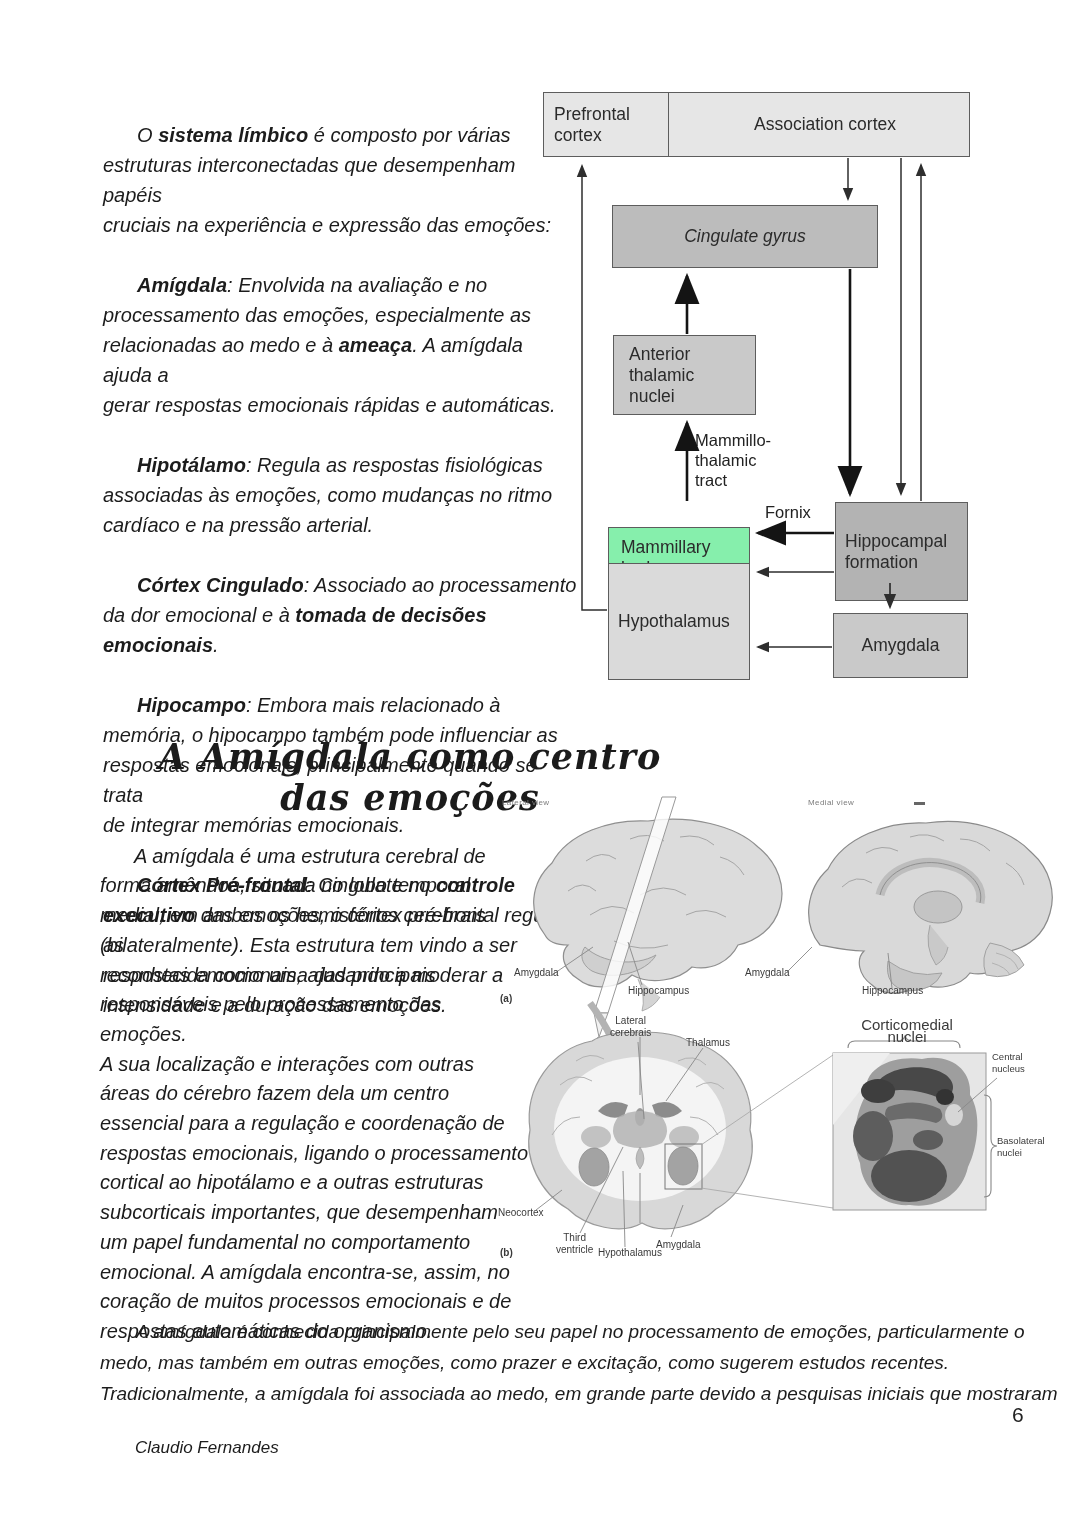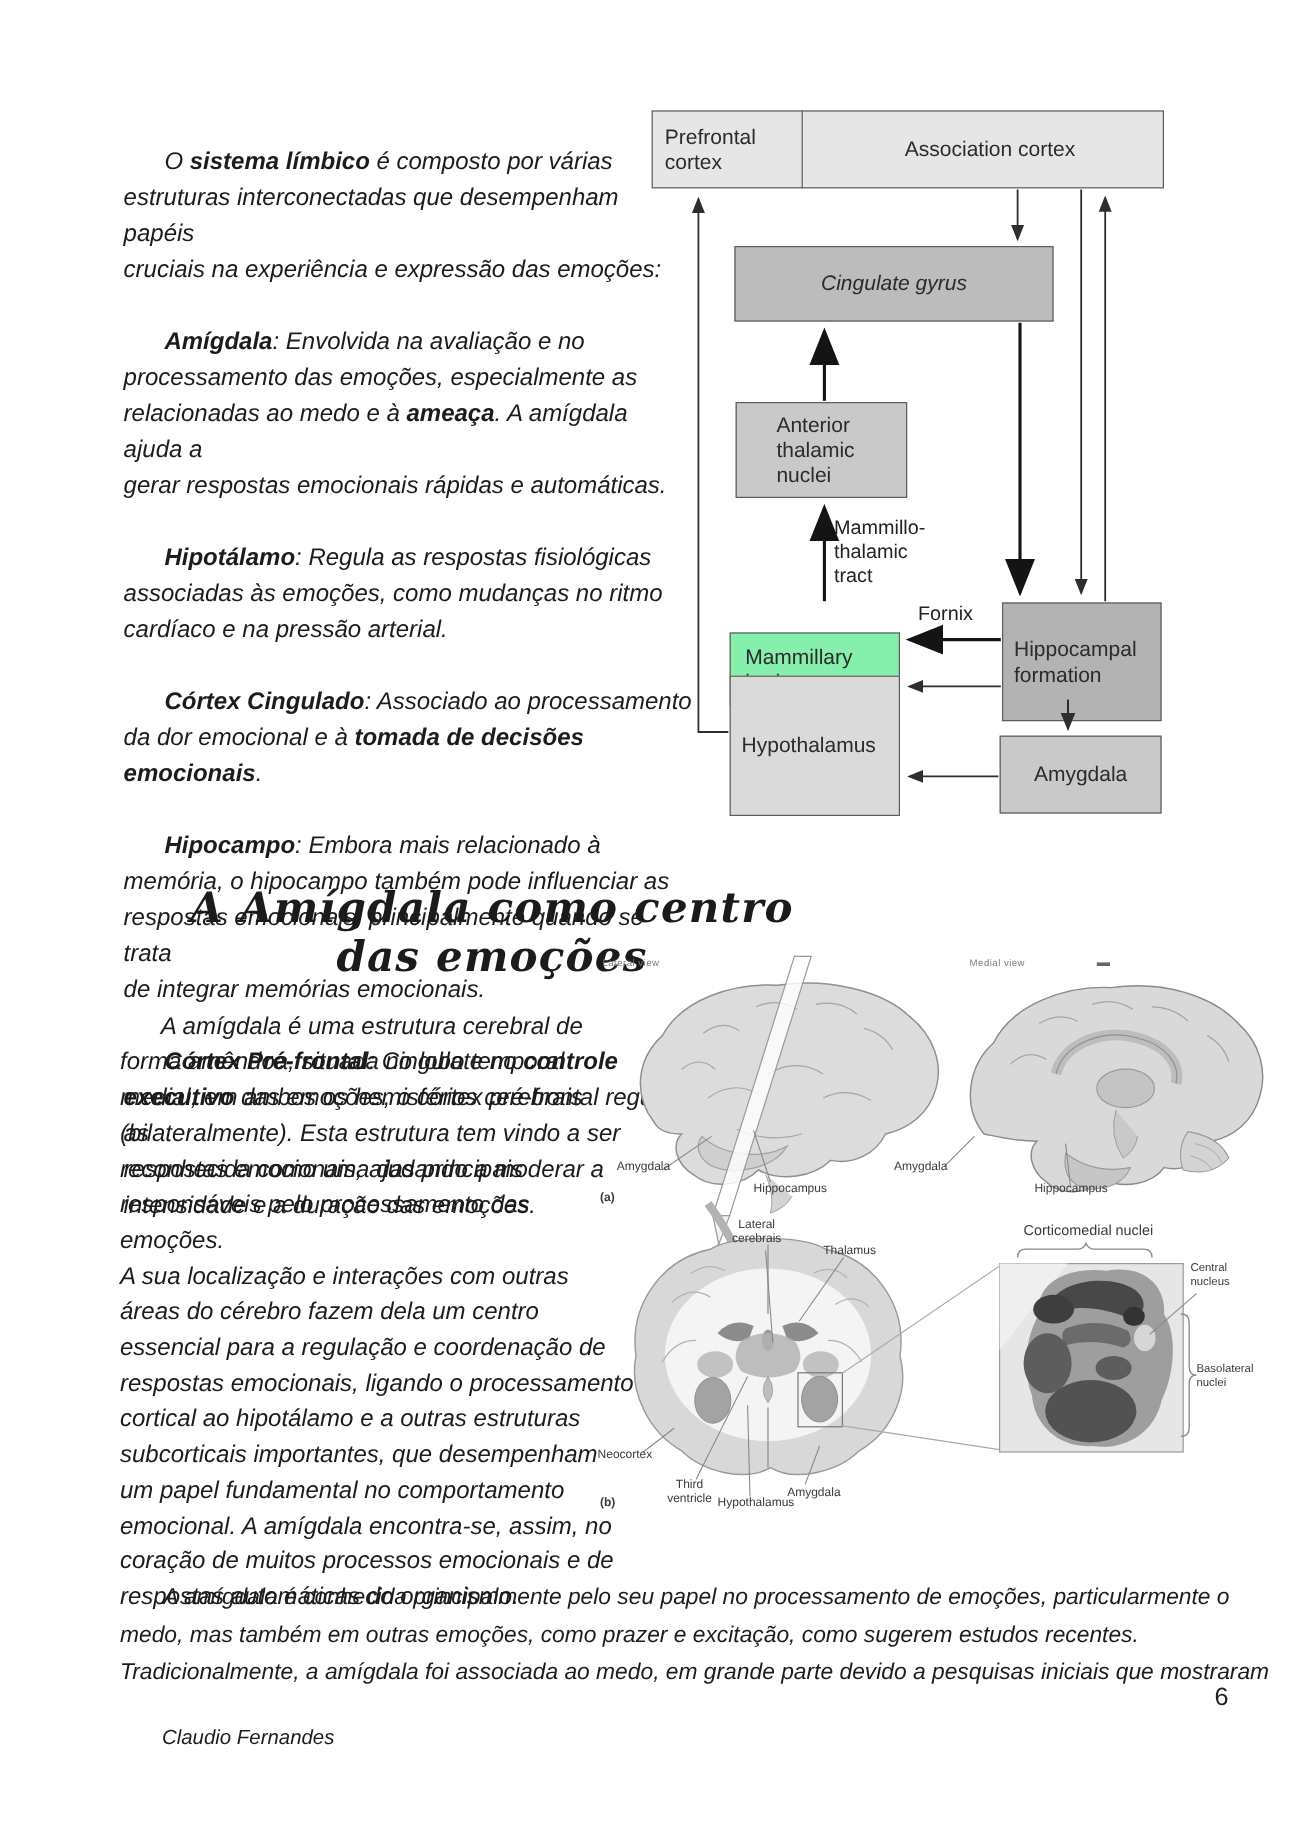--- a/index.html
+++ b/index.html
@@ -24,21 +24,21 @@
   
   #flowchart{left:543px;top:88px;width:427px;height:596px;font-family:"Liberation Sans",sans-serif;color:#2b2b2b;}
   .fbox{position:absolute;box-sizing:border-box;border:1.5px solid #5d5d5d;
         display:flex;align-items:center;font-size:17.5px;line-height:21px;white-space:pre-line;}
   .fc{justify-content:center;text-align:left;}
   #fb-topbar{left:0;top:4px;width:427px;height:65px;background:#e6e6e6;}
   #fb-prefrontal{left:0;top:4px;width:126px;height:65px;background:transparent;border:none;
         border-right:1.2px solid #5d5d5d;padding-left:11px;}
   #fb-association{left:137px;top:4px;width:290px;height:65px;border:none;background:transparent;}
   #fb-cingulate{left:69px;top:117px;width:266px;height:63px;background:#bcbcbc;font-style:italic;}
-  #fb-atn{left:70px;top:247px;width:143px;height:80px;background:#c9c9c9;padding-left:33px;}
+  #fb-atn{left:70px;top:247px;width:143px;height:80px;background:#c9c9c9;padding-left:15px;}
   #fb-mammillary{left:65px;top:414px;width:142px;height:61px;background:#86efac;padding-left:12px;margin-top:25px;}
   #fb-hypothalamus{left:65px;top:475px;width:142px;height:117px;background:#dadada;padding-left:9px;}
   #fb-hippocampal{left:292px;top:414px;width:133px;height:99px;background:#b3b3b3;padding-left:9px;}
   #fb-amygdala{left:290px;top:525px;width:135px;height:65px;background:#c9c9c9;}
   .flabel{position:absolute;font-size:16.5px;line-height:20px;white-space:pre-line;color:#222;}
   #fl-fornix{left:222px;top:414px;}
   #fl-mtt{left:152px;top:342px;}
 
   
   #figure{left:490px;top:795px;width:590px;height:480px;}
@@ -245,21 +245,21 @@
 
     <div class="glabel gctr" style="left:120px;top:220px">Lateral
 cerebrais</div>
     <div class="glabel" style="left:196px;top:242px">Thalamus</div>
     <div class="glabel" style="left:8px;top:412px">Neocortex</div>
     <div class="glabel gctr" style="left:66px;top:437px">Third
 ventricle</div>
     <div class="glabel" style="left:108px;top:452px">Hypothalamus</div>
     <div class="glabel" style="left:166px;top:444px">Amygdala</div>
     <div class="glabel gtag" style="left:10px;top:452px">(b)</div>
-    <div class="glabel gctr" style="left:352px;top:224px;width:130px;font-size:12px">Corticomedial nuclei</div>
+    <div class="glabel gctr" style="left:352px;top:224px;width:130px;font-size:15px">Corticomedial nuclei</div>
     <div class="glabel" style="left:502px;top:256px;font-size:9.5px">Central
 nucleus</div>
     <div class="glabel" style="left:507px;top:340px;font-size:9.5px">Basolateral
 nuclei</div>
   </div>
 
   <div class="abs hand" id="closing-par"><span>A amígdala é conhecida principalmente pelo seu papel no processamento de emoções, particularmente o
 medo, mas também em outras emoções, como prazer e excitação, como sugerem estudos recentes.
 Tradicionalmente, a amígdala foi associada ao medo, em grande parte devido a pesquisas iniciais que mostraram</span></div>
 

